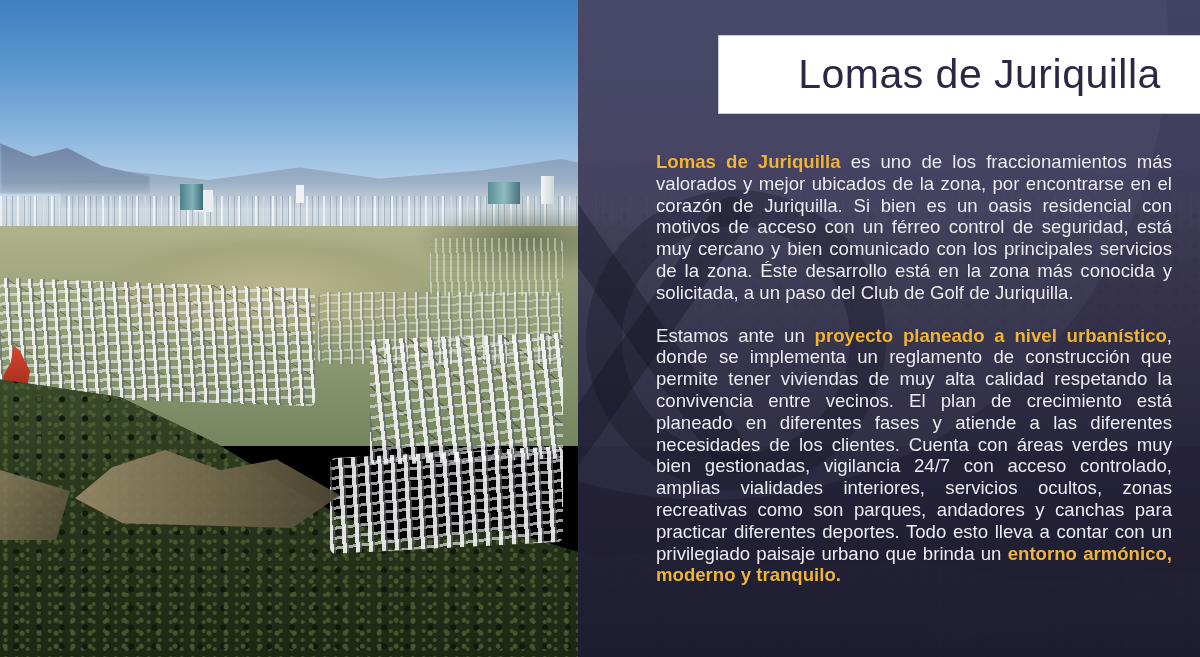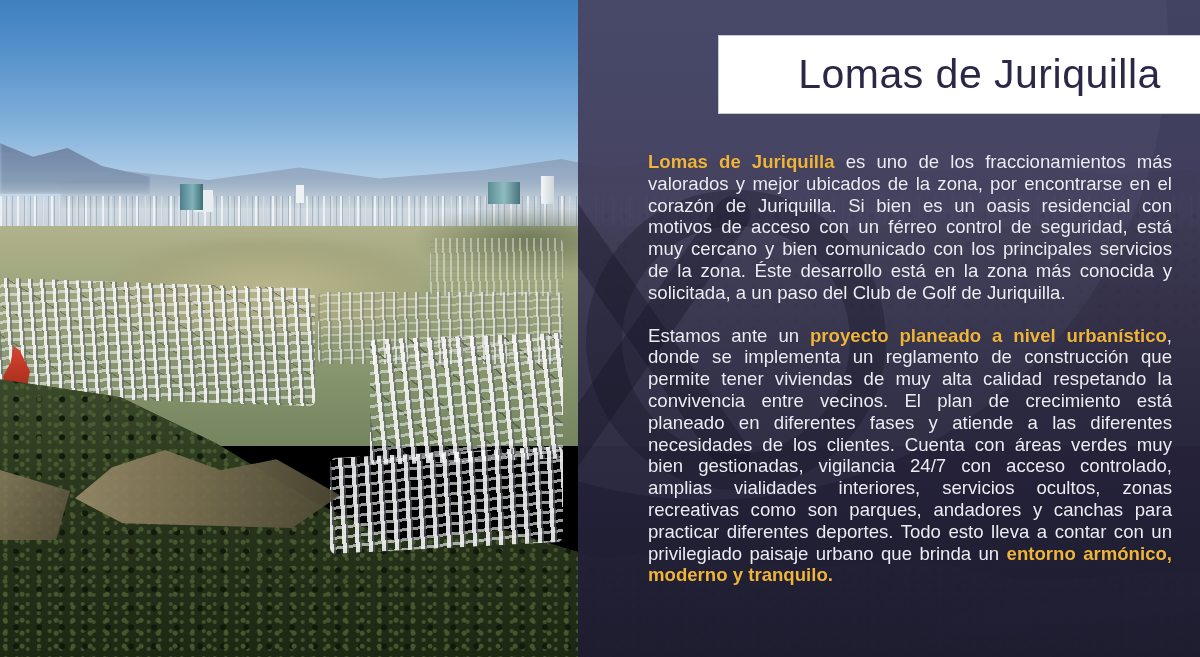--- a/index.html
+++ b/index.html
@@ -117,21 +117,21 @@
     background:rgba(16,14,30,.32); transform:rotate(-35deg); }
 
   .title-box { position:absolute; left:140px; top:35px; width:487px; height:79px;
     background:#ffffff; border:1px solid #c9cad7;
     display:flex; align-items:center; justify-content:center; padding-left:36px; }
   .title-box span { font-size:41px; font-weight:500; color:#2b2847; letter-spacing:.5px; white-space:nowrap; }
 
   .text-block { position:absolute; left:66px; top:151px; width:528px;
     color:#edecf5; font-size:18.6px; line-height:21.8px; text-align:justify;
     text-shadow:0 0 1px rgba(0,0,0,.35); }
-  .text-block p { margin:0 0 21px 4px; }
+  .text-block p { margin:0 0 21px 12px; }
   .hl { color:#eeb43c; font-weight:700; }
 </style>
 </head>
 <body>
 
 <div class="slide">
 
   <div class="photo">
     <div class="sky"></div>
     <div class="mountain-ridge"></div>

